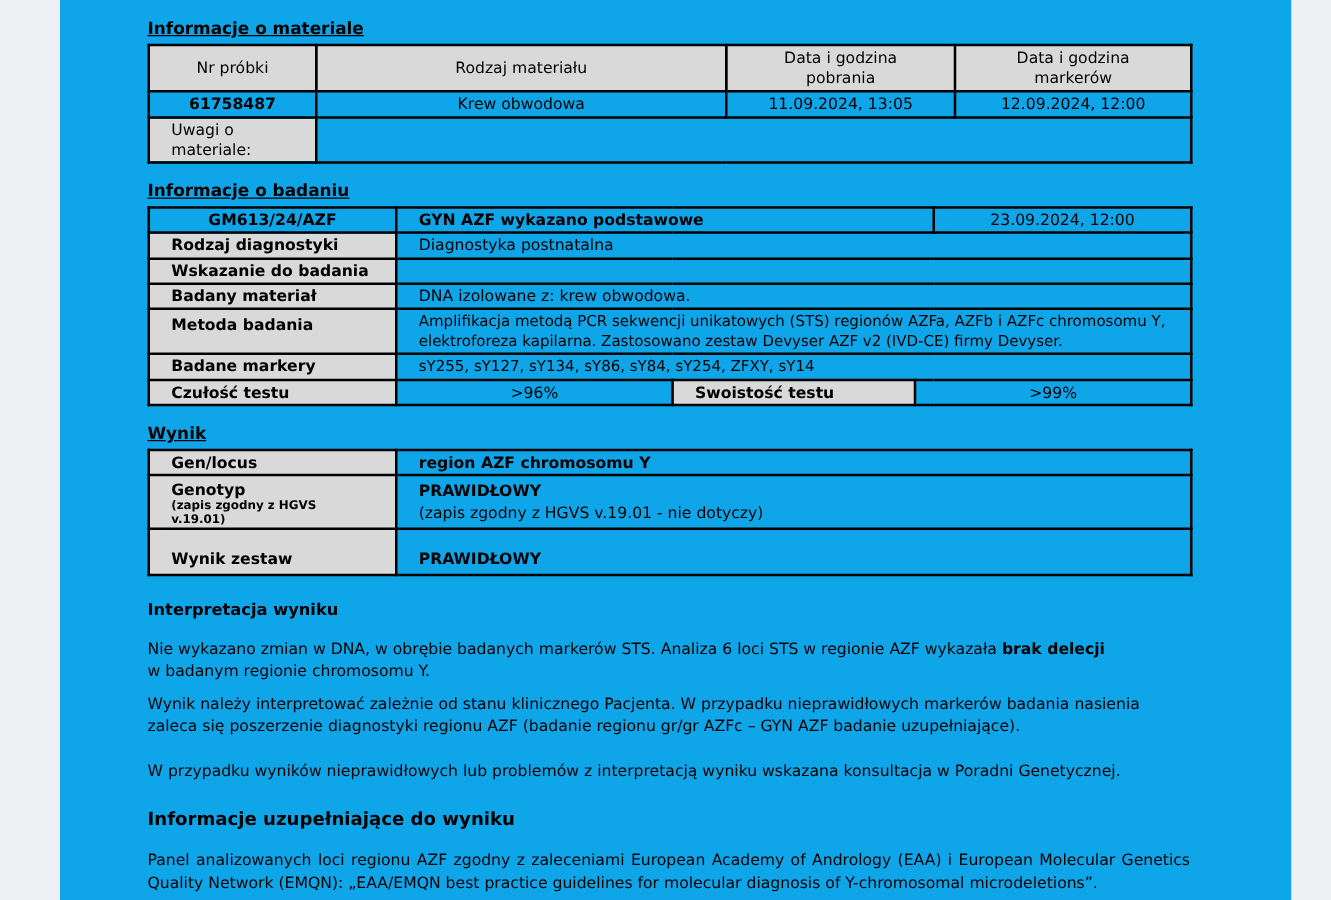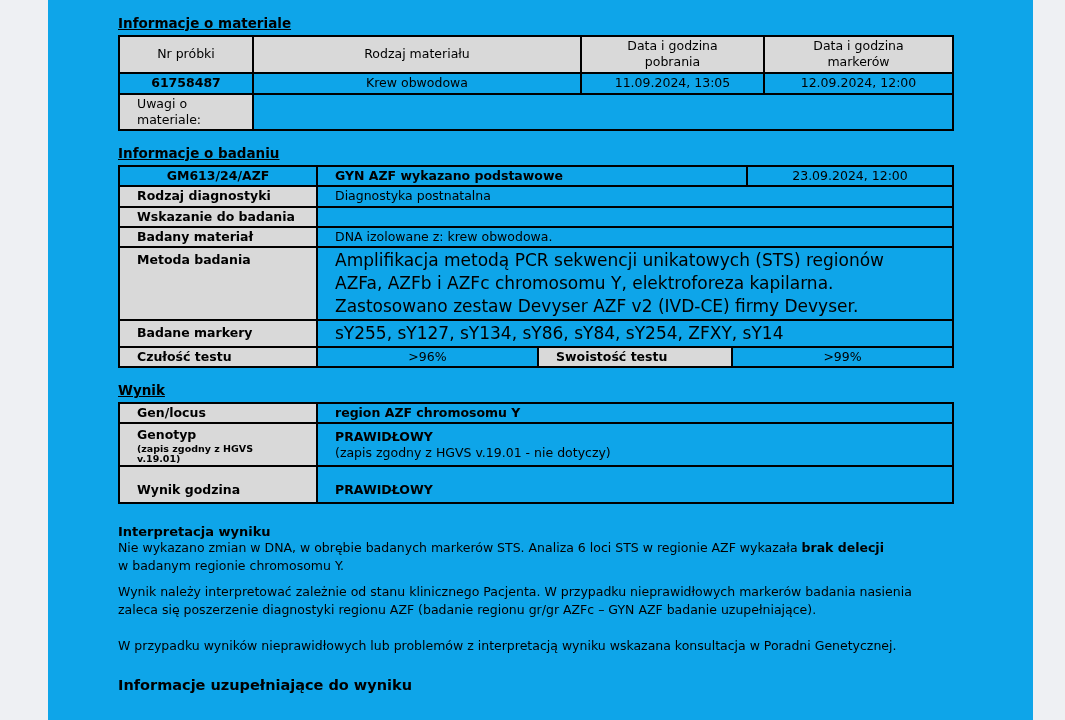--- a/index.html
+++ b/index.html
@@ -44,26 +44,26 @@
     border:2px solid #000;
     padding:1px 17px;
     font-size:12.5px;
     line-height:1.3;
     vertical-align:middle;
     overflow:hidden;
   }
   .gray { background:#d9d9d9; }
   .c { text-align:center; }
   .b { font-weight:bold; }
-  .small { font-size:17px; line-height:1.35; }
+  .small { font-size:12px; line-height:1.35; }
   .sub { font-size:9.5px; font-weight:bold; line-height:1.1; }
   .vbottom { vertical-align:bottom; padding-bottom:4px; }
 
   p { font-size:12.5px; line-height:18px; margin:0; }
-  .p-gap { }
+  .p-gap { margin-top:14px; }
   .p-gap2 { margin-top:18px; }
   .justify { text-align:justify; line-height:18px; margin-top:15px; }
 </style>
 </head>
 <body>
 
 <div class="page">
   <div class="content">
 
     <div class="sec-title first">Informacje o materiale</div>
@@ -156,31 +156,32 @@
         <td class="gray" style="height:36px; vertical-align:top; padding-top:3px;">
           <div class="b">Genotyp</div>
           <div class="sub">(zapis zgodny z HGVS v.19.01)</div>
         </td>
         <td>
           <div class="b">PRAWIDŁOWY</div>
           <div>(zapis zgodny z HGVS v.19.01 - nie dotyczy)</div>
         </td>
       </tr>
       <tr>
-        <td class="gray b vbottom" style="height:37px">Wynik godzina</td>
+        <td class="gray b vbottom" style="height:37px">Wynik zestaw</td>
         <td class="b vbottom">PRAWIDŁOWY</td>
       </tr>
     </tbody>
       </table>
 
     <div class="plain-title">Interpretacja wyniku</div>
 
     <p class="p-gap"><span>Nie wykazano zmian w DNA, w obrębie badanych markerów STS. Analiza 6 loci STS w regionie AZF wykazała </span><b>brak delecji</b><br><span>w badanym regionie chromosomu Y.</span></p>
 
     <p class="p-gap" style="margin-top:8px"><span>Wynik należy interpretować zależnie od stanu klinicznego Pacjenta. W przypadku nieprawidłowych markerów badania nasienia</span><br><span>zaleca się poszerzenie diagnostyki regionu AZF (badanie regionu gr/gr AZFc – GYN AZF badanie uzupełniające).</span></p>
 
     <p class="p-gap2">W przypadku wyników nieprawidłowych lub problemów z interpretacją wyniku wskazana konsultacja w Poradni Genetycznej.</p>
 
     <div class="big-title">Informacje uzupełniające do wyniku</div>
 
+    <p class="justify">Panel analizowanych loci regionu AZF zgodny z zaleceniami European Academy of Andrology (EAA) i European Molecular Genetics Quality Network (EMQN): „EAA/EMQN best practice guidelines for molecular diagnosis of Y-chromosomal microdeletions”.</p>
 
   </div>
 </div>
 
 </body></html>

